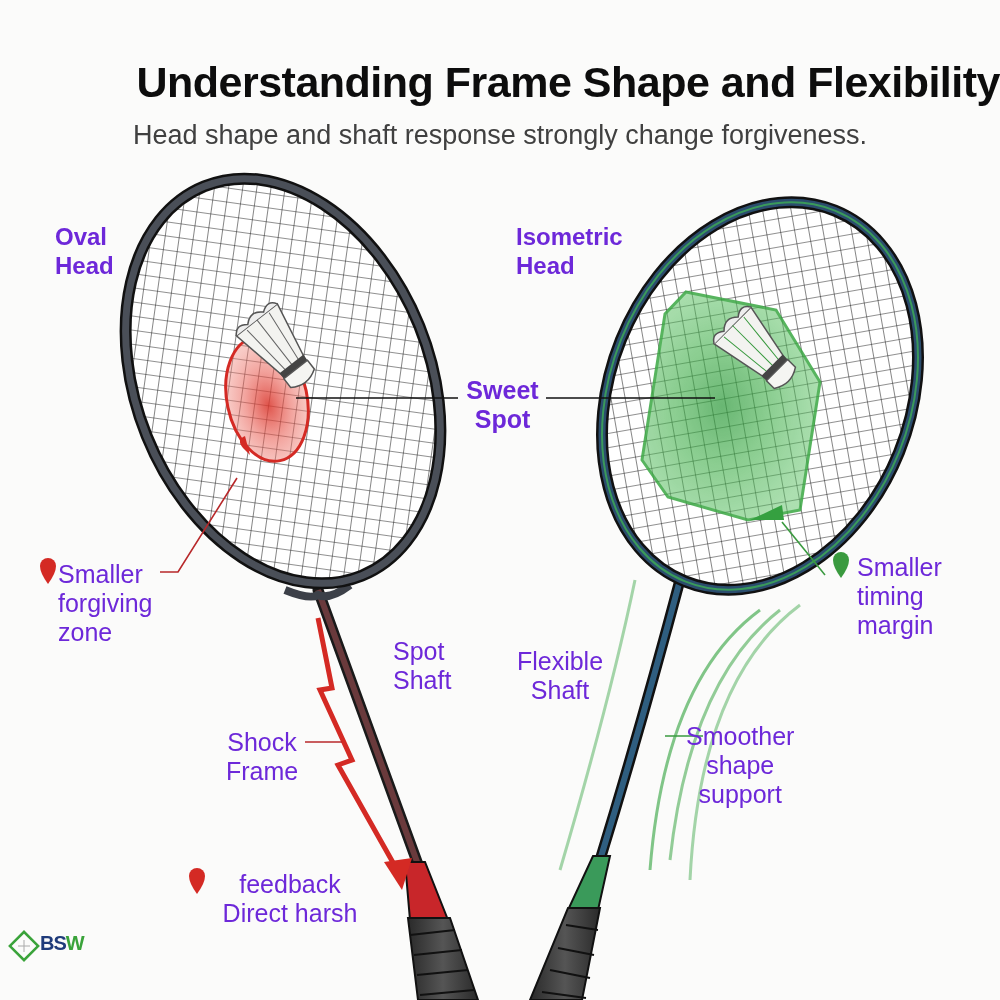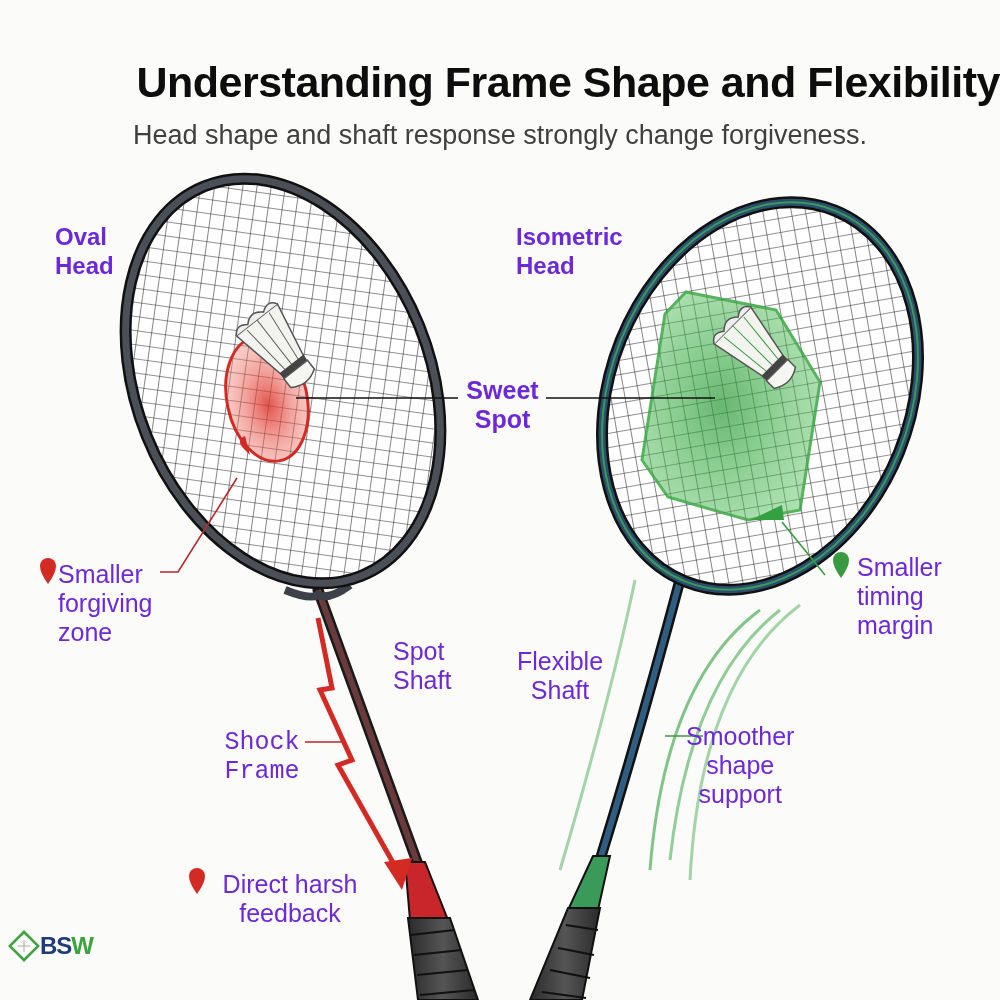--- a/index.html
+++ b/index.html
@@ -7,21 +7,21 @@
          font-family:"Liberation Sans", "DejaVu Sans", sans-serif; color:#111; }
   .title { position:absolute; top:58px; left:0; width:1000px; text-align:right;
            font-size:43px; font-weight:bold; letter-spacing:-0.5px; color:#0d0d0d; }
   .subtitle { position:absolute; top:120px; left:0; width:1000px; text-align:center;
               font-size:27px; color:#404040; }
   .label { position:absolute; font-size:25px; line-height:29px; color:#6d28d9; }
   .label.bold { font-weight:bold; font-size:24px; }
   .center { text-align:center; }
   svg.art { position:absolute; left:0; top:0; }
   .logo { position:absolute; left:8px; top:930px; width:80px; height:50px; }
-  .logo .bsw { position:absolute; left:32px; top:2px; font-size:24px; font-weight:bold;
+  .logo .bsw { position:absolute; left:32px; top:2px; font-size:20px; font-weight:bold;
                color:#1f3b7a; letter-spacing:-1px; }
   .logo .bsw span.w { color:#3aa33a; }
 </style>
 </head>
 <body>
 
 <div class="title">Understanding Frame Shape and Flexibility</div>
 <div class="subtitle">Head shape and shaft response strongly change forgiveness.</div>
 
 <svg class="art" width="1000" height="1000" viewBox="0 0 1000 1000">
@@ -163,32 +163,32 @@
     <div>margin</div>
 </div>
 <div class="label" style="left:393px;top:637px;">
   <div>Spot</div>
     <div>Shaft</div>
 </div>
 <div class="label center" style="left:510px;top:647px;width:100px;">
   <div>Flexible</div>
     <div>Shaft</div>
 </div>
-<div class="label center" style="left:220px;top:728px;width:84px;font-family:Liberation Mono, monospace;">
+<div class="label center" style="left:220px;top:728px;width:84px;">
   <div>Shock</div>
     <div>Frame</div>
 </div>
 <div class="label" style="left:686px;top:722px;text-align:center;">
   <div>Smoother</div>
     <div>shape</div>
     <div>support</div>
 </div>
 <div class="label center" style="left:205px;top:870px;width:170px;">
-  <div>Direct harsh</div>
-    <div>feedback</div>
+  <div>feedback</div>
+    <div>Direct harsh</div>
 </div>
 
 <div class="logo">
   <svg width="32" height="32" viewBox="0 0 32 32" style="position:absolute;left:0;top:0;">
     <rect x="6" y="6" width="20" height="20" transform="rotate(45 16 16)" fill="none" stroke="#3aa33a" stroke-width="2.5"></rect>
     <path d="M10 16 L22 16 M16 10 L16 22" stroke="#aaa" stroke-width="1"></path>
   </svg>
   <div class="bsw"><span>BS</span><span class="w">W</span></div>
 </div>
 

